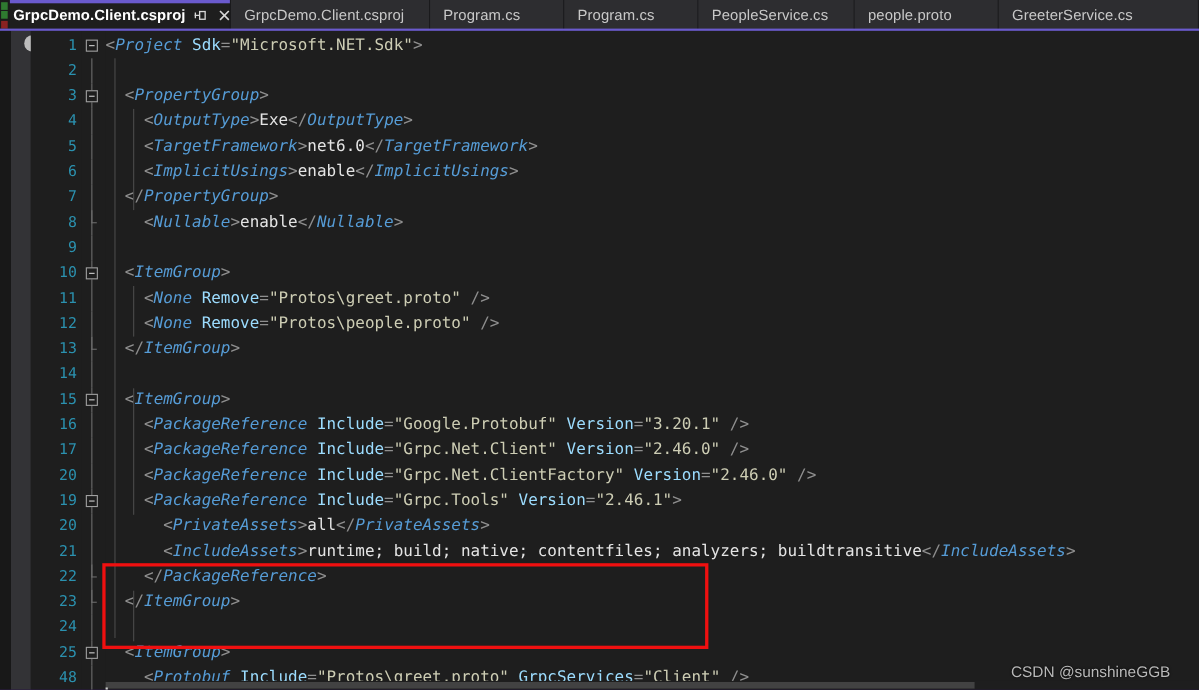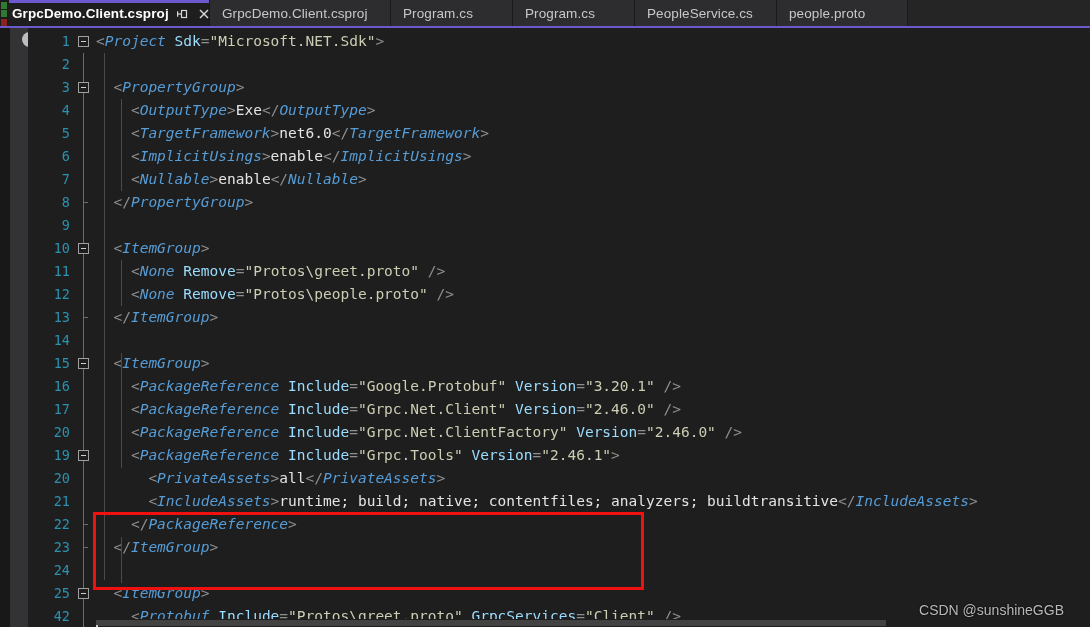--- a/index.html
+++ b/index.html
@@ -268,20 +268,23 @@
         <span class="tab-label">Program.cs</span>
       </div>
       <div class="tab" style="width: 122px;">
         <span class="tab-label">Program.cs</span>
       </div>
       <div class="tab" style="width: 142px;">
         <span class="tab-label">PeopleService.cs</span>
       </div>
       <div class="tab" style="width: 131px;">
         <span class="tab-label">people.proto</span>
+      </div>
+      <div class="tab" style="width: 182px;">
+        <span class="tab-label">GreeterService.cs</span>
       </div>
     </div>
   <div id="strip-left-marks">
     <div class="m m1"></div>
     <div class="m m2"></div>
     <div class="m m3"></div>
   </div>
   <div id="strip-underline"></div>
 
   <div id="editor">
@@ -308,21 +311,21 @@
         <div class="lineno">16</div>
         <div class="lineno">17</div>
         <div class="lineno">20</div>
         <div class="lineno">19</div>
         <div class="lineno">20</div>
         <div class="lineno">21</div>
         <div class="lineno">22</div>
         <div class="lineno">23</div>
         <div class="lineno">24</div>
         <div class="lineno">25</div>
-        <div class="lineno">42</div>
+        <div class="lineno">48</div>
       </div>
     <div id="foldcol">
         <div class="foldrow">
           <div class="fold-box"></div>
         </div>
         <div class="foldrow">
           <div class="fold-line"></div>
         </div>
         <div class="foldrow">
           <div class="fold-line"></div>
@@ -406,22 +409,22 @@
           <div class="fold-line"></div>
         </div>
       </div>
     <div id="codearea">
         <div class="codeline"><span class="tok-br">&lt;</span><span class="tok-tag">Project</span><span class="tok-text"> </span><span class="tok-attr">Sdk</span><span class="tok-br">=</span><span class="tok-val">"Microsoft.NET.Sdk"</span><span class="tok-br">&gt;</span></div>
         <div class="codeline">&nbsp;</div>
         <div class="codeline"><span class="tok-br">  &lt;</span><span class="tok-tag">PropertyGroup</span><span class="tok-br">&gt;</span></div>
         <div class="codeline"><span class="tok-br">    &lt;</span><span class="tok-tag">OutputType</span><span class="tok-br">&gt;</span><span class="tok-text">Exe</span><span class="tok-br">&lt;/</span><span class="tok-tag">OutputType</span><span class="tok-br">&gt;</span></div>
         <div class="codeline"><span class="tok-br">    &lt;</span><span class="tok-tag">TargetFramework</span><span class="tok-br">&gt;</span><span class="tok-text">net6.0</span><span class="tok-br">&lt;/</span><span class="tok-tag">TargetFramework</span><span class="tok-br">&gt;</span></div>
         <div class="codeline"><span class="tok-br">    &lt;</span><span class="tok-tag">ImplicitUsings</span><span class="tok-br">&gt;</span><span class="tok-text">enable</span><span class="tok-br">&lt;/</span><span class="tok-tag">ImplicitUsings</span><span class="tok-br">&gt;</span></div>
+        <div class="codeline"><span class="tok-br">  &lt;/</span><span class="tok-tag">PropertyGroup</span><span class="tok-br">&gt;</span></div>
         <div class="codeline"><span class="tok-br">    &lt;</span><span class="tok-tag">Nullable</span><span class="tok-br">&gt;</span><span class="tok-text">enable</span><span class="tok-br">&lt;/</span><span class="tok-tag">Nullable</span><span class="tok-br">&gt;</span></div>
-        <div class="codeline"><span class="tok-br">  &lt;/</span><span class="tok-tag">PropertyGroup</span><span class="tok-br">&gt;</span></div>
         <div class="codeline">&nbsp;</div>
         <div class="codeline"><span class="tok-br">  &lt;</span><span class="tok-tag">ItemGroup</span><span class="tok-br">&gt;</span></div>
         <div class="codeline"><span class="tok-br">    &lt;</span><span class="tok-tag">None</span><span class="tok-text"> </span><span class="tok-attr">Remove</span><span class="tok-br">=</span><span class="tok-val">"Protos\greet.proto"</span><span class="tok-br"> /&gt;</span></div>
         <div class="codeline"><span class="tok-br">    &lt;</span><span class="tok-tag">None</span><span class="tok-text"> </span><span class="tok-attr">Remove</span><span class="tok-br">=</span><span class="tok-val">"Protos\people.proto"</span><span class="tok-br"> /&gt;</span></div>
         <div class="codeline"><span class="tok-br">  &lt;/</span><span class="tok-tag">ItemGroup</span><span class="tok-br">&gt;</span></div>
         <div class="codeline">&nbsp;</div>
         <div class="codeline"><span class="tok-br">  &lt;</span><span class="tok-tag">ItemGroup</span><span class="tok-br">&gt;</span></div>
         <div class="codeline"><span class="tok-br">    &lt;</span><span class="tok-tag">PackageReference</span><span class="tok-text"> </span><span class="tok-attr">Include</span><span class="tok-br">=</span><span class="tok-val">"Google.Protobuf"</span><span class="tok-text"> </span><span class="tok-attr">Version</span><span class="tok-br">=</span><span class="tok-val">"3.20.1"</span><span class="tok-br"> /&gt;</span></div>
         <div class="codeline"><span class="tok-br">    &lt;</span><span class="tok-tag">PackageReference</span><span class="tok-text"> </span><span class="tok-attr">Include</span><span class="tok-br">=</span><span class="tok-val">"Grpc.Net.Client"</span><span class="tok-text"> </span><span class="tok-attr">Version</span><span class="tok-br">=</span><span class="tok-val">"2.46.0"</span><span class="tok-br"> /&gt;</span></div>
         <div class="codeline"><span class="tok-br">    &lt;</span><span class="tok-tag">PackageReference</span><span class="tok-text"> </span><span class="tok-attr">Include</span><span class="tok-br">=</span><span class="tok-val">"Grpc.Net.ClientFactory"</span><span class="tok-text"> </span><span class="tok-attr">Version</span><span class="tok-br">=</span><span class="tok-val">"2.46.0"</span><span class="tok-br"> /&gt;</span></div>

